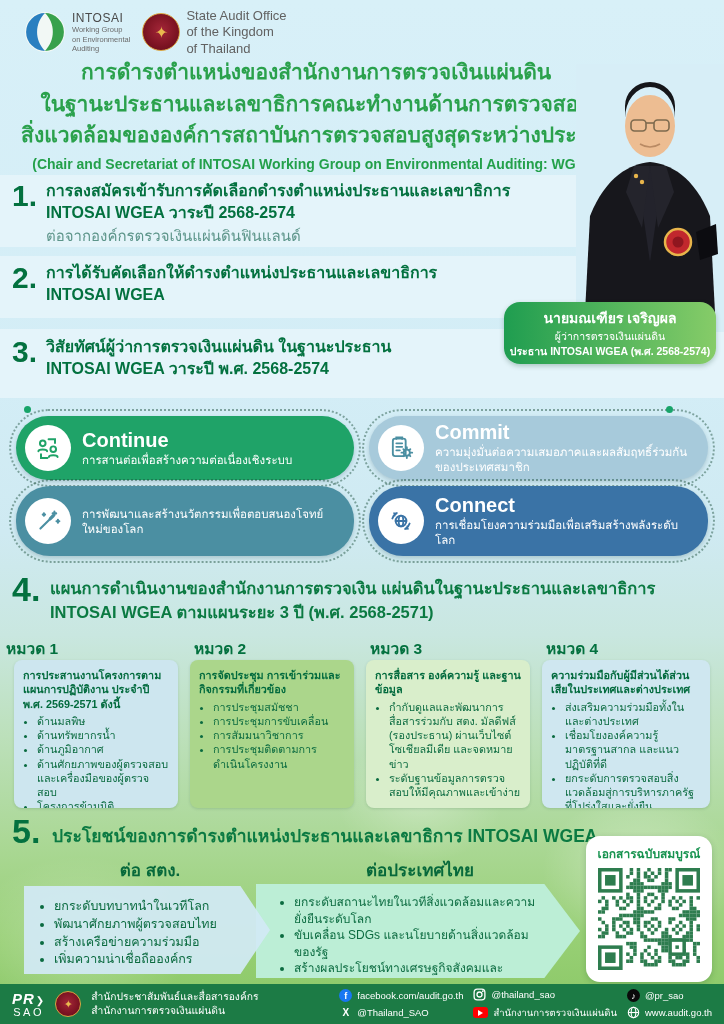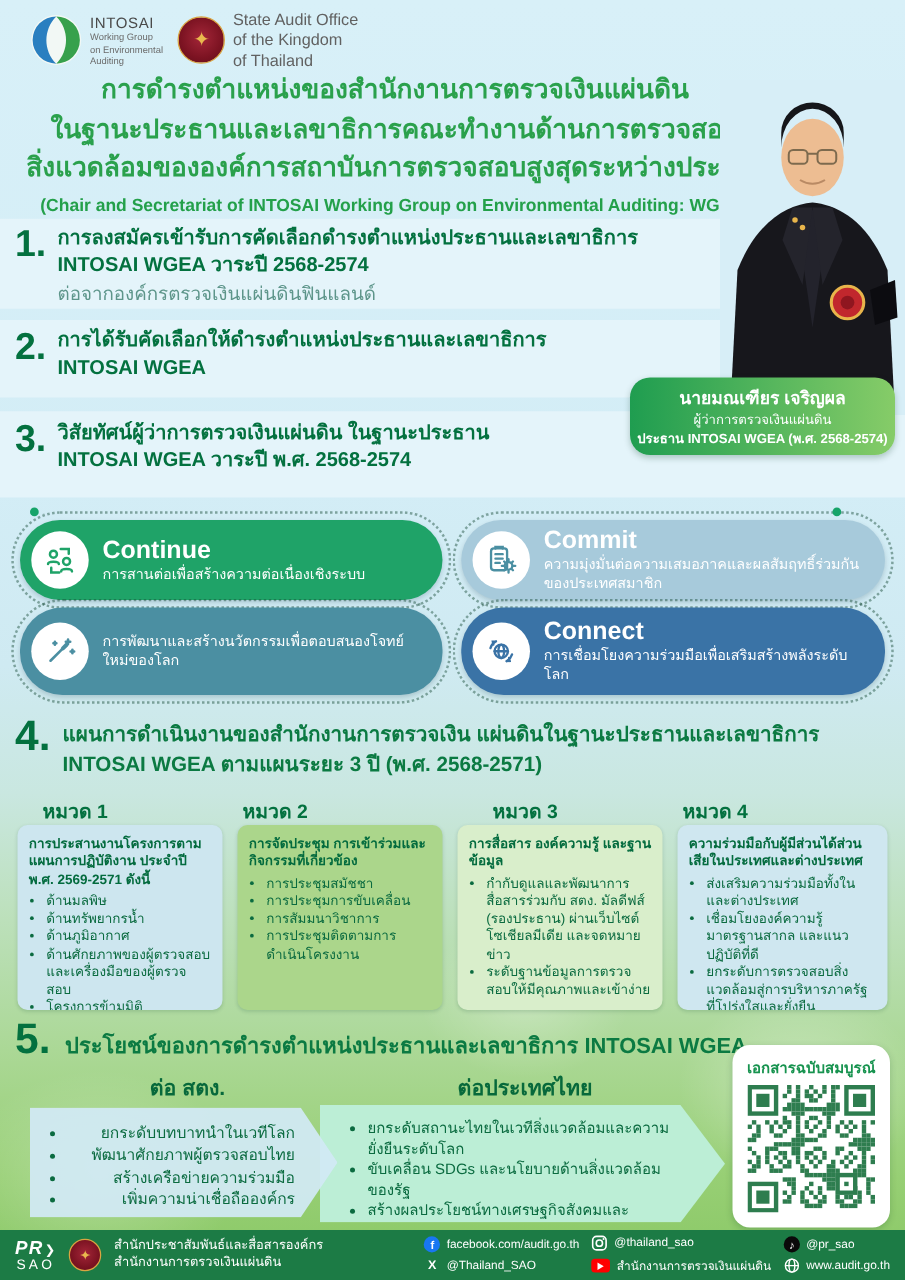--- a/index.html
+++ b/index.html
@@ -61,37 +61,37 @@
   .card-title{font-size:20px;font-weight:bold;line-height:1.1;}
   .card-desc{font-size:11.5px;line-height:1.3;margin-top:2px;}
   .deco-dot{position:absolute;width:7px;height:7px;border-radius:50%;background:#17a469;z-index:3;}
   .deco-dot.d1{left:24px;top:406px;}
   .deco-dot.d2{left:666px;top:406px;}
   
   .sec-num{position:absolute;font-size:34px;font-weight:bold;color:#03713f;line-height:1;z-index:2;}
   .sec4-num{left:12px;top:572px;}
   .sec4-heading{position:absolute;left:50px;top:577px;width:650px;font-size:16.5px;font-weight:bold;color:#0b7a42;line-height:1.45;z-index:2;}
   .col-header{position:absolute;top:636px;font-size:15.5px;font-weight:bold;color:#03713f;z-index:2;}
-  .ch1{left:34px;} .ch2{left:194px;} .ch3{left:370px;margin-left:24px;} .ch4{left:546px;}
+  .ch1{left:6px;} .ch2{left:194px;} .ch3{left:370px;} .ch4{left:546px;}
   .col-box{position:absolute;top:660px;height:148px;width:164px;border-radius:8px;padding:8px 9px;overflow:hidden;z-index:2;
     box-shadow:0 1px 3px rgba(0,60,40,.15);}
   .cb1{left:14px;} .cb2{left:190px;} .cb3{left:366px;} .cb4{left:542px;width:168px;}
   .col-intro{font-size:10.8px;font-weight:bold;color:#036b3e;line-height:1.32;}
   .col-box ul{margin:3px 0 0 0;padding-left:14px;}
   .col-box li{font-size:10.8px;color:#0b6b40;line-height:1.32;}
   
   .sec5-num{left:12px;top:814px;}
   .sec5-heading{position:absolute;left:52px;top:822px;width:620px;font-size:17.5px;font-weight:bold;color:#0b7a42;z-index:2;}
   .benefit-header{position:absolute;top:856px;font-size:17px;font-weight:bold;color:#07693b;text-align:center;z-index:2;}
   .bh-sao{left:40px;width:220px;}
   .bh-th{left:270px;width:300px;}
   .arrow-box{position:absolute;z-index:2;}
   .arrow-box ul{margin:0;padding-left:16px;}
   .ab-sao{left:24px;top:886px;width:246px;height:88px;background:rgba(210,233,245,.93);
-    clip-path:polygon(0 0,88% 0,100% 50%,88% 100%,0 100%);padding:12px 34px 8px 14px;z-index:3;text-align:right;}
+    clip-path:polygon(0 0,88% 0,100% 50%,88% 100%,0 100%);padding:12px 34px 8px 14px;z-index:3;}
   .ab-sao li{font-size:12.5px;color:#0b6b40;line-height:1.42;}
   .ab-th{left:256px;top:884px;width:324px;height:94px;background:#bceed6;
     clip-path:polygon(0 0,89% 0,100% 50%,89% 100%,0 100%);padding:10px 44px 6px 22px;}
   .ab-th li{font-size:12px;color:#0b6b40;line-height:1.38;}
   
   .qr-box{position:absolute;left:586px;top:836px;width:126px;height:146px;background:#fff;border-radius:14px;z-index:3;
     box-shadow:0 2px 6px rgba(0,60,30,.2);text-align:center;padding-top:8px;}
   .qr-label{font-size:12px;font-weight:bold;color:#17934f;}
   #qr{display:block;margin:5px auto 0 auto;width:102px;height:102px;}
   

